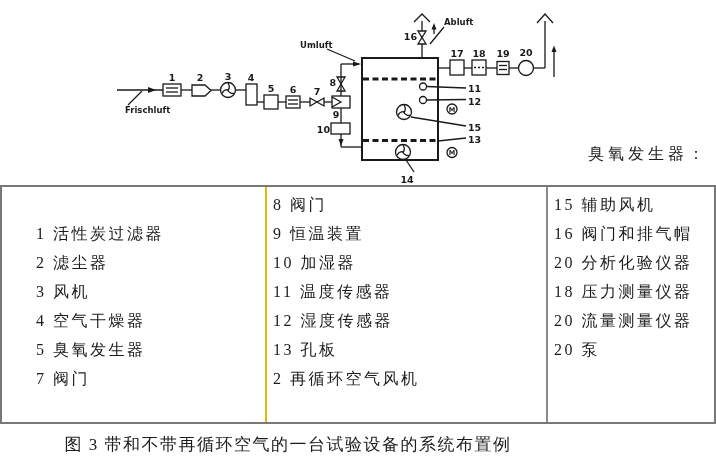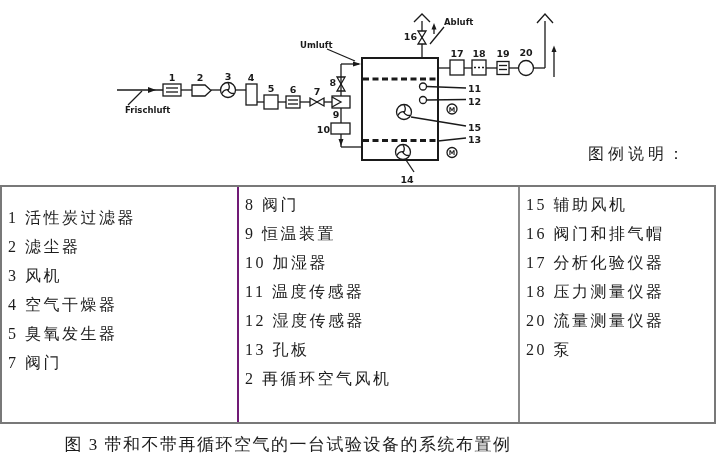--- a/index.html
+++ b/index.html
@@ -21,21 +21,21 @@
     box-sizing:border-box;border:2px solid #787878;
     display:flex;
   }
   .legend-col{
     box-sizing:border-box;
     font-size:16px;letter-spacing:2.5px;
     padding:3px 0 0 6px;
     overflow:hidden;
   }
   .legend-col .cell-line{line-height:29px;white-space:nowrap;}
-  .col-1{width:237px;border-right:2px solid #701a75;padding-top:16px;}
+  .col-1{width:237px;border-right:2px solid #eab308;padding-top:32px;margin-left:28px;}
   .col-2{width:281px;border-right:2px solid #8a8a8a;}
   .col-3{flex:1;border-radius:32px;}
   .caption{
     position:absolute;left:0;top:433px;width:576px;
     text-align:center;font-size:17px;letter-spacing:1.5px;line-height:24px;
   }
   svg text{
     font-family:"DejaVu Sans","Liberation Sans",sans-serif;
     font-weight:bold;
   }
@@ -205,21 +205,21 @@
       <text x="479" y="57">18</text>
       <text x="503" y="57">19</text>
       <text x="526" y="56">20</text>
 
       <text x="452" y="111.5" font-size="6.5">M</text>
       <text x="452" y="155" font-size="6.5">M</text>
     </g>
   </svg>
   </div>
 
-  <div class="legend-title">图例说明：</div>
+  <div class="legend-title">臭氧发生器：</div>
 
   <div class="legend-table">
     <div class="legend-col col-1">
       <div class="cell-line">1 活性炭过滤器</div>
       <div class="cell-line">2 滤尘器</div>
       <div class="cell-line">3 风机</div>
       <div class="cell-line">4 空气干燥器</div>
       <div class="cell-line">5 臭氧发生器</div>
       <div class="cell-line">7 阀门</div>
     </div>
@@ -228,21 +228,21 @@
       <div class="cell-line">9 恒温装置</div>
       <div class="cell-line">10 加湿器</div>
       <div class="cell-line">11 温度传感器</div>
       <div class="cell-line">12 湿度传感器</div>
       <div class="cell-line">13 孔板</div>
       <div class="cell-line">2 再循环空气风机</div>
     </div>
     <div class="legend-col col-3">
       <div class="cell-line">15 辅助风机</div>
       <div class="cell-line">16 阀门和排气帽</div>
-      <div class="cell-line">17 分析化验仪器</div>
+      <div class="cell-line">20 分析化验仪器</div>
       <div class="cell-line">18 压力测量仪器</div>
       <div class="cell-line">20 流量测量仪器</div>
       <div class="cell-line">20 泵</div>
     </div>
   </div>
 
   <div class="caption">图 3 带和不带再循环空气的一台试验设备的系统布置例</div>
 
 </div>
 

